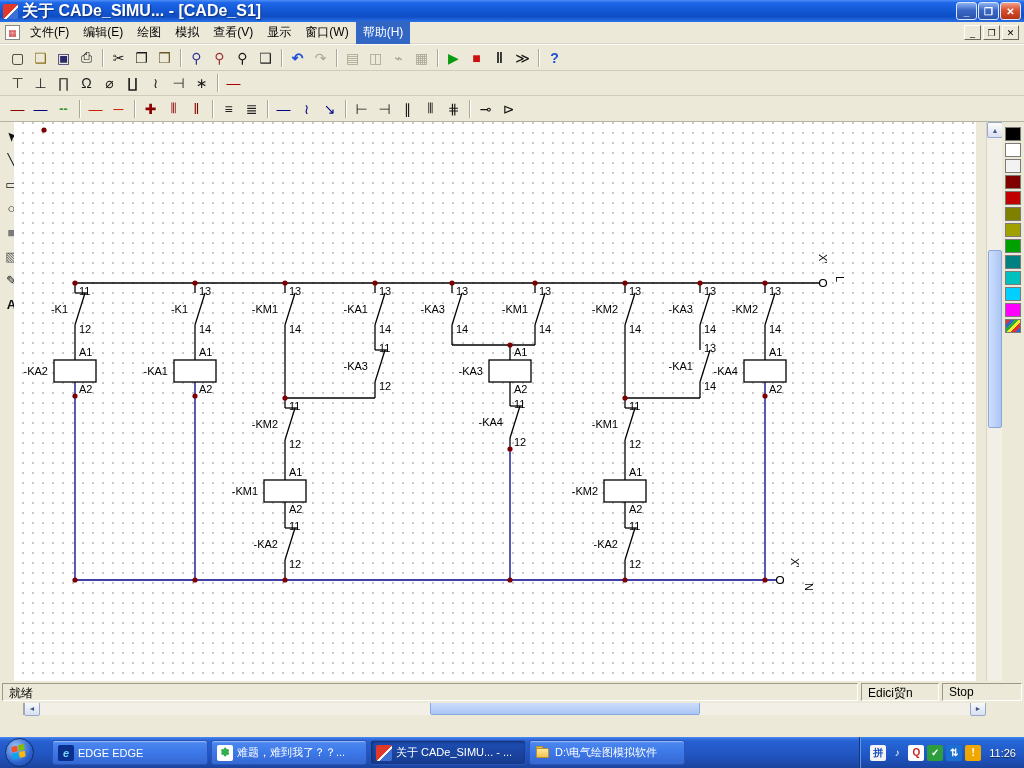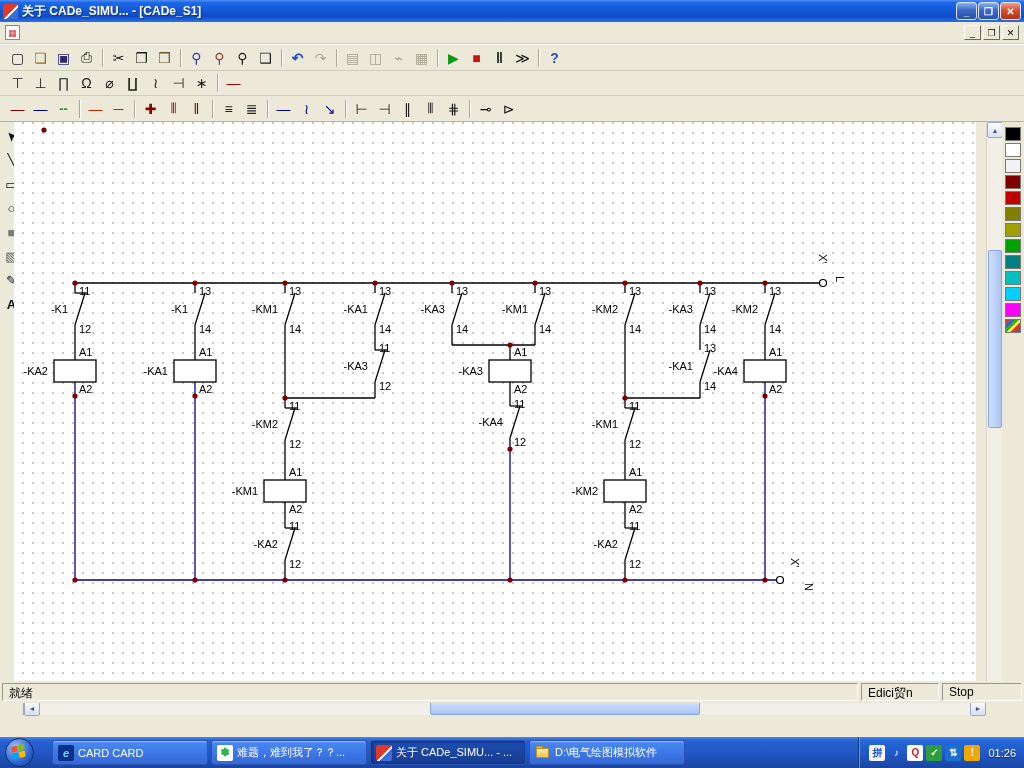--- a/index.html
+++ b/index.html
@@ -3,21 +3,21 @@
 <meta charset="utf-8">
 <style>
   *{margin:0;padding:0;box-sizing:border-box}
   html,body{width:1024px;height:768px;overflow:hidden;background:#000;}
   #screen{position:relative;width:1024px;height:768px;background:#ECE9D8;font-family:"Liberation Sans",sans-serif;font-size:12px;color:#000;overflow:hidden;}
 
   
   .titlebar{position:absolute;left:0;top:0;width:100%;height:22px;display:flex;align-items:center;gap:4px;padding:0 3px;
     background:linear-gradient(180deg,#4E8FF7 0%,#1E67E8 12%,#1459D6 45%,#0F4EC4 75%,#2A71E8 100%);}
   .app-icon16{width:15px;height:15px;border-radius:2px;background:linear-gradient(135deg,#e0392b 0 52%,#f7f7f7 52% 62%,#3b6fd4 62% 100%);flex:0 0 15px;}
-  .title-text{flex:1;color:#fff;font-weight:bold;font-size:12px;text-shadow:1px 1px 1px #10327a;white-space:nowrap;overflow:hidden;}
+  .title-text{flex:1;color:#fff;font-weight:bold;font-size:16px;text-shadow:1px 1px 1px #10327a;white-space:nowrap;overflow:hidden;}
   .winbtn{width:21px;height:18px;border-radius:3px;border:1px solid #dce6f8;display:flex;align-items:center;justify-content:center;
     color:#fff;font-size:10px;font-weight:bold;background:linear-gradient(180deg,#8CB4F2,#3B68C8 45%,#2A52A8);margin-left:1px;}
   .winbtn.close{background:linear-gradient(180deg,#F1A088,#D75030 45%,#B23316);}
 
   
   .menubar{position:absolute;top:22px;left:0;width:100%;height:22px;background:#ECE9D8;display:flex;align-items:center;padding:0 2px;border-bottom:1px solid #d8d4c8;}
   .mdi-doc-icon{width:15px;height:15px;background:#fff;border:1px solid #888;display:flex;align-items:center;justify-content:center;font-size:9px;color:#c33;margin:0 3px;}
   .menu-items{display:flex;align-items:center;}
   .menu-item{padding:3px 7px;cursor:default;}
   .menu-item.hl{background:#3166c5;color:#fff;}
@@ -94,20 +94,30 @@
     <span class="title-text">关于 CADe_SIMU... - [CADe_S1]</span>
     <div id="win-controls" style="display:flex">
         <div class="winbtn">_</div>
         <div class="winbtn">❐</div>
         <div class="winbtn close">✕</div>
       </div>
   </div>
 
   <div class="menubar">
     <div class="mdi-doc-icon">▦</div>
+    <div class="menu-items" id="menu-items">
+        <div class="menu-item">文件(F)</div>
+        <div class="menu-item">编辑(E)</div>
+        <div class="menu-item">绘图</div>
+        <div class="menu-item">模拟</div>
+        <div class="menu-item">查看(V)</div>
+        <div class="menu-item">显示</div>
+        <div class="menu-item">窗口(W)</div>
+        <div class="menu-item hl">帮助(H)</div>
+      </div>
     <div class="mdi-controls" id="mdi-controls">
         <div class="mdibtn">_</div>
         <div class="mdibtn">❐</div>
         <div class="mdibtn">✕</div>
       </div>
   </div>
 
   <div class="toolbar" id="tb1">
       <div class="tbtn">▢</div>
       <div class="tbtn" style="color: rgb(138, 109, 26);">❏</div>
@@ -470,21 +480,21 @@
       <div class="flag">
         <span style="background:#F35325"></span>
           <span style="background:#81BC06"></span>
         <span style="background:#05A6F0"></span>
           <span style="background:#FFBA08"></span>
       </div>
     </div>
     <div class="taskbtns" id="taskbtns">
         <div class="taskbtn">
           <div class="ticon" style="background: rgb(10, 47, 140); color: rgb(114, 212, 248); font-style: italic;">e</div>
-          <div class="lbl">CARD CARD</div>
+          <div class="lbl">EDGE EDGE</div>
         </div>
         <div class="taskbtn">
           <div class="ticon" style="background: rgb(255, 255, 255); color: rgb(47, 174, 74);">✽</div>
           <div class="lbl">难题，难到我了？？...</div>
         </div>
         <div class="taskbtn active">
           <div class="ticon" style="background: linear-gradient(135deg, rgb(224, 57, 43) 0px, rgb(224, 57, 43) 52%, rgb(247, 247, 247) 52%, rgb(247, 247, 247) 62%, rgb(59, 111, 212) 62%, rgb(59, 111, 212) 100%);"></div>
           <div class="lbl">关于 CADe_SIMU... - ...</div>
         </div>
         <div class="taskbtn">
@@ -497,17 +507,17 @@
       </div>
     <div class="tray">
       <div style="display:flex;gap:3px" id="tray-icons">
           <div class="trayicon" style="background: rgb(244, 244, 244); color: rgb(26, 79, 192);">拼</div>
           <div class="trayicon" style="background: transparent; color: rgb(255, 255, 255);">♪</div>
           <div class="trayicon" style="background: rgb(255, 255, 255); color: rgb(204, 32, 32);">Q</div>
           <div class="trayicon" style="background: rgb(46, 158, 60); color: rgb(255, 255, 255);">✓</div>
           <div class="trayicon" style="background: rgb(26, 111, 208); color: rgb(255, 255, 255);">⇅</div>
           <div class="trayicon" style="background: rgb(240, 168, 0); color: rgb(255, 255, 255);">!</div>
         </div>
-      <span class="clock">01:26</span>
+      <span class="clock">11:26</span>
     </div>
   </div>
 
 </div>
 
 </body></html>

